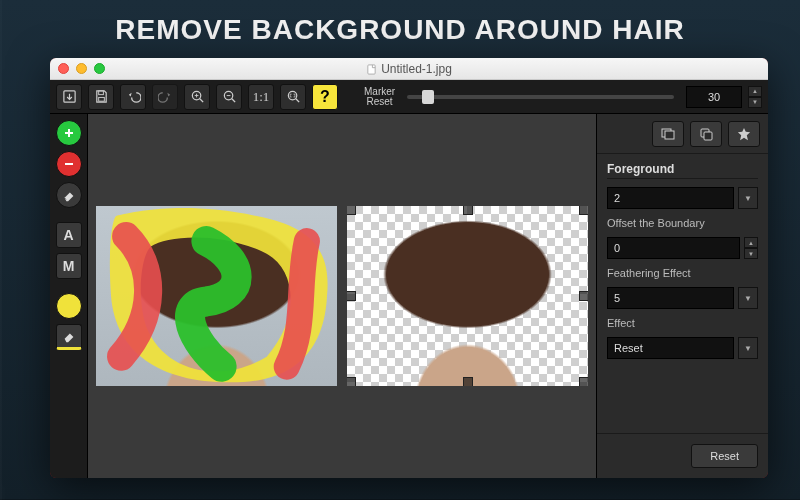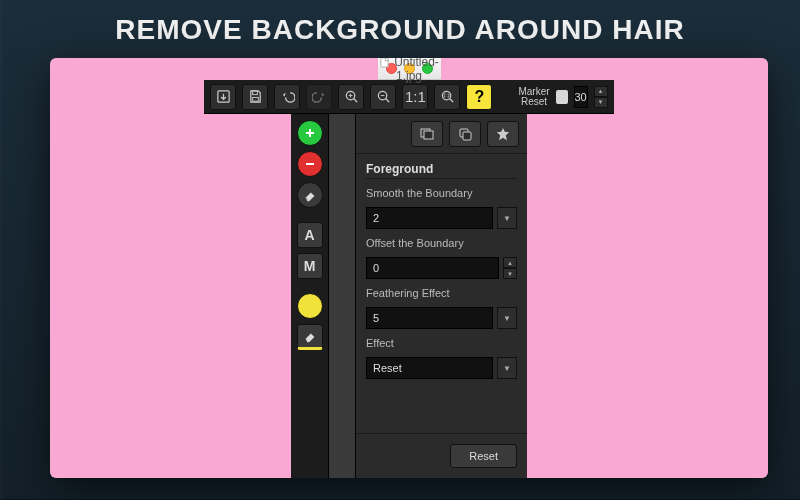--- a/index.html
+++ b/index.html
@@ -21,27 +21,26 @@
     font-weight: 700;
     letter-spacing: 1px;
     color: #f0f0f0;
   }
   .window {
     position: absolute;
     left: 50px;
     top: 58px;
     width: 718px;
     height: 420px;
-    background: #f9a8d4;
+    background: #7f1d1d;
     border-radius: 6px;
     box-shadow: 0 10px 40px rgba(0,0,0,0.6);
     display: flex;
     flex-direction: column;
     overflow: hidden;
-    align-items: center;
   }
   
   .titlebar {
     height: 22px;
     background: linear-gradient(#f6f6f6,#e6e6e6);
     display: flex;
     align-items: center;
     padding: 0 8px;
     position: relative;
     border-bottom: 1px solid #c9c9c9;
@@ -67,26 +66,26 @@
   .tbtn {
     width: 26px; height: 26px;
     background: #2e2e2e;
     border: 1px solid #111;
     border-radius: 3px;
     display:flex; align-items:center; justify-content:center;
     color:#ccc;
     cursor:pointer;
   }
   .tbtn.help { background:#f7e53b; color:#000; font-weight:700; font-size:16px; }
-  .tbtn.ratio { font-size:15px; }
+  .tbtn.ratio { font-size:13px;font-family:Liberation Serif, serif; }
   .toolbar .label { font-size:10px; line-height:10px; color:#ccc; text-align:center; margin-left:20px; }
   .slider-wrap { flex:1; display:flex; align-items:center; margin:0 6px; }
   .slider-track { flex:1; height:4px; background:#444; border-radius:2px; position:relative; }
   .slider-thumb { position:absolute; top:50%; transform:translate(-50%,-50%); width:12px; height:14px; background:#d8d8d8; border-radius:2px; }
-  .numbox { width:14px; height:22px; background:#111; border:1px solid #000; color:#ddd; font-size:11px; display:flex; align-items:center; justify-content:center; }
+  .numbox { width:56px; height:22px; background:#111; border:1px solid #000; color:#ddd; font-size:11px; display:flex; align-items:center; justify-content:center; }
   .stepper { width:14px; height:22px; display:flex; flex-direction:column; }
   .stepper div { flex:1; background:#2e2e2e; border:1px solid #111; display:flex; align-items:center; justify-content:center; font-size:6px; color:#aaa; cursor:pointer; }
 
   
   .body { flex:1; display:flex; min-height:0; }
   .tools {
     width: 38px;
     background:#1c1c1c;
     border-right:1px solid #000;
     display:flex; flex-direction:column; align-items:center;
@@ -302,21 +301,20 @@
         </div>
         <div class="ptab">
           <svg width="16" height="14" viewBox="0 0 16 16">
               <path d="M8 1l2 4.5 5 .5-3.8 3.3L12.5 15 8 12.3 3.5 15l1.3-5.7L1 5.9l5-.4z" fill="#ccc"></path>
             </svg>
         </div>
       </div>
       <div class="panel-body">
         <div class="sect-title">Foreground</div>
 
-        <div class="field-label">Smooth the Boundary</div>
         <div class="field-row">
           <div class="field-input">2</div>
           <div class="dropdown">▼</div>
         </div>
 
         <div class="field-label">Offset the Boundary</div>
         <div class="field-row">
           <div class="field-input">0</div>
           <div class="stepper">
             <div>▲</div>

